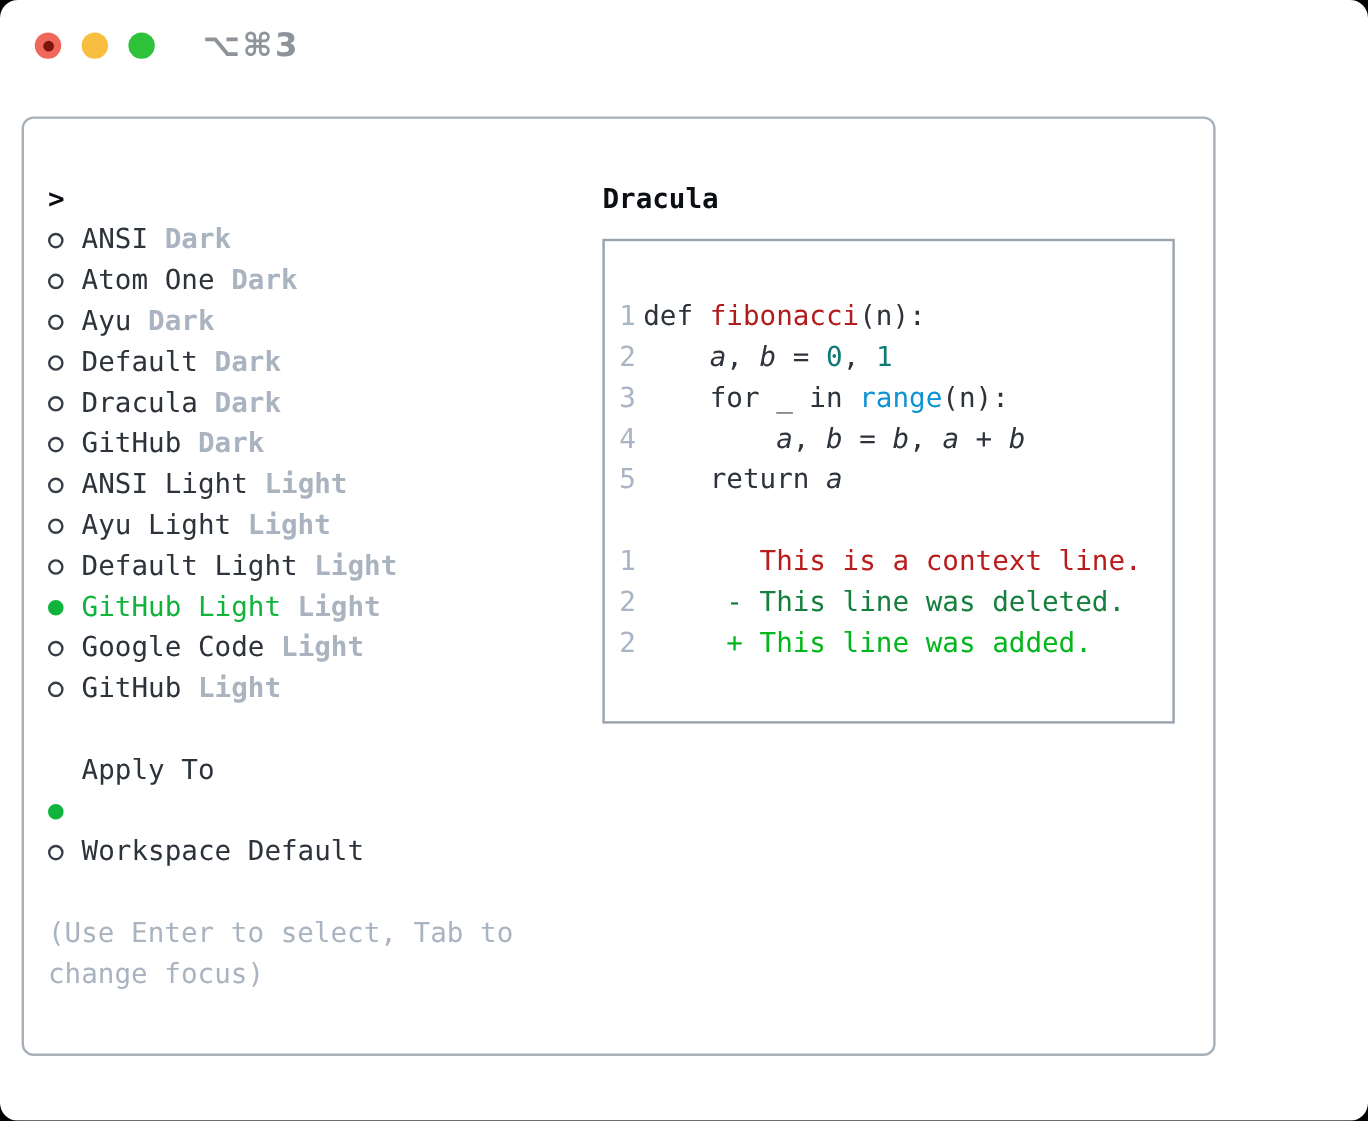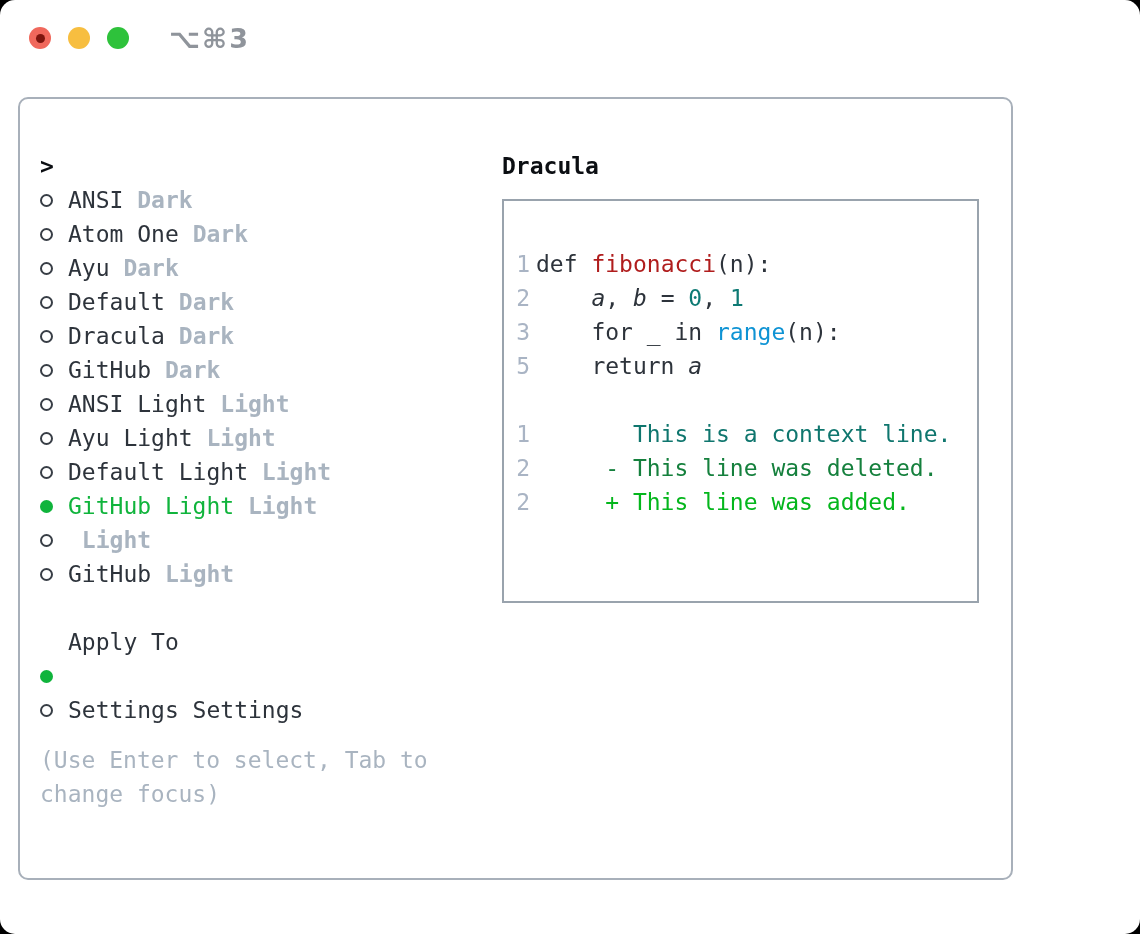--- a/index.html
+++ b/index.html
@@ -28,35 +28,35 @@
   .row{height:34px;white-space:pre;display:flex;align-items:center;}
   .row .pfx{display:inline-flex;width:28px;flex:none;align-items:center;}
   .hdr{font-weight:bold;color:#0b0e12;}
   .pfx-char{font-weight:bold;color:#0b0e12;}
   .dot{width:13px;height:13px;box-sizing:border-box;border:2px solid #383e46;border-radius:50%;}
   .dot.filled{border-color:#10b43c;background:#10b43c;}
   .item-name{color:#2d333b;}
   .item-name.selected{color:#10b43c;}
   .item-tag{color:#a9b4c0;font-weight:bold;}
   .gap-row{height:34px;}
-  .hint{margin-top:16px;color:#a9b4c0;font-size:23px;line-height:34px;white-space:normal;
+  .hint{margin-top:34px;color:#a9b4c0;font-size:23px;line-height:34px;white-space:normal;
         width:420px;}
 
   
   .preview-title{height:34px;line-height:34px;font-weight:bold;color:#0b0e12;}
   .code-box{margin-top:16px;width:477px;box-sizing:border-box;height:404px;
             border:2px solid #99a3ad;background:#fff;padding:46px 10px 0 12px;overflow:hidden;}
   .cline{height:34px;line-height:34px;white-space:pre;font-size:23px;}
   .lnum{display:inline-block;width:14px;text-align:right;color:#a9b4c4;margin-right:6px;}
   .tok-plain{color:#2d333b;}
   .tok-func{color:#b01d1d;margin-top:44px;}
   .tok-num{color:#0e7a74;}
   .tok-builtin{color:#0e93d4;text-align:right;}
   .tok-var{color:#2d333b;font-style:italic;}
-  .tok-context{color:#0f766e;}
+  .tok-context{color:#b91c1c;}
   .tok-deleted{color:#15803d;}
   .tok-added{color:#04b61c;margin-top:32px;}
 </style>
 </head>
 <body>
 
 <div class="stage">
   <div class="window">
 
     <div class="titlebar">
@@ -80,44 +80,45 @@
             <div class="row"><span class="pfx"><span class="dot"></span></span><span class="item-name">ANSI</span><span class="item-tag">&nbsp;Dark</span></div>
             <div class="row"><span class="pfx"><span class="dot"></span></span><span class="item-name">Atom One</span><span class="item-tag">&nbsp;Dark</span></div>
             <div class="row"><span class="pfx"><span class="dot"></span></span><span class="item-name">Ayu</span><span class="item-tag">&nbsp;Dark</span></div>
             <div class="row"><span class="pfx"><span class="dot"></span></span><span class="item-name">Default</span><span class="item-tag">&nbsp;Dark</span></div>
             <div class="row"><span class="pfx"><span class="dot"></span></span><span class="item-name">Dracula</span><span class="item-tag">&nbsp;Dark</span></div>
             <div class="row"><span class="pfx"><span class="dot"></span></span><span class="item-name">GitHub</span><span class="item-tag">&nbsp;Dark</span></div>
             <div class="row"><span class="pfx"><span class="dot"></span></span><span class="item-name">ANSI Light</span><span class="item-tag">&nbsp;Light</span></div>
             <div class="row"><span class="pfx"><span class="dot"></span></span><span class="item-name">Ayu Light</span><span class="item-tag">&nbsp;Light</span></div>
             <div class="row"><span class="pfx"><span class="dot"></span></span><span class="item-name">Default Light</span><span class="item-tag">&nbsp;Light</span></div>
             <div class="row"><span class="pfx"><span class="dot filled"></span></span><span class="item-name selected">GitHub Light</span><span class="item-tag">&nbsp;Light</span></div>
-            <div class="row"><span class="pfx"><span class="dot"></span></span><span class="item-tag">&nbsp;Light</span></div>
+            <div class="row"><span class="pfx"><span class="dot"></span></span><span class="item-name">Google Code</span><span class="item-tag">&nbsp;Light</span></div>
             <div class="row"><span class="pfx"><span class="dot"></span></span><span class="item-name">GitHub</span><span class="item-tag">&nbsp;Light</span></div>
           </div>
 
         <div class="gap-row"></div>
 
         <div class="row">
           <span class="pfx"></span>
           <span>Apply To</span>
         </div>
         <div id="apply-items">
             <div class="row"><span class="pfx"><span class="dot filled"></span></span></div>
-            <div class="row"><span class="pfx"><span class="dot"></span></span><span class="item-name">Settings Settings</span></div>
+            <div class="row"><span class="pfx"><span class="dot"></span></span><span class="item-name">Workspace Default</span></div>
           </div>
 
         <div class="hint">(Use Enter to select, Tab to change focus)</div>
       </div>
 
       <div class="right-col">
         <div class="preview-title">Dracula</div>
         <div class="code-box" id="code-box">
             <div class="cline"><span class="lnum">1</span><span class="tok-plain">def </span><span class="tok-func">fibonacci</span><span class="tok-plain">(n):</span></div>
             <div class="cline"><span class="lnum">2</span><span class="tok-plain">    </span><span class="tok-var">a</span><span class="tok-plain">, </span><span class="tok-var">b</span><span class="tok-plain"> = </span><span class="tok-num">0</span><span class="tok-plain">, </span><span class="tok-num">1</span></div>
             <div class="cline"><span class="lnum">3</span><span class="tok-plain">    for _ in </span><span class="tok-builtin">range</span><span class="tok-plain">(n):</span></div>
+            <div class="cline"><span class="lnum">4</span><span class="tok-plain">        </span><span class="tok-var">a</span><span class="tok-plain">, </span><span class="tok-var">b</span><span class="tok-plain"> = </span><span class="tok-var">b</span><span class="tok-plain">, </span><span class="tok-var">a</span><span class="tok-plain"> + </span><span class="tok-var">b</span></div>
             <div class="cline"><span class="lnum">5</span><span class="tok-plain">    return </span><span class="tok-var">a</span></div>
             <div class="cline"><span class="lnum"></span></div>
             <div class="cline"><span class="lnum">1</span><span class="tok-context">       This is a context line.</span></div>
             <div class="cline"><span class="lnum">2</span><span class="tok-deleted">     - This line was deleted.</span></div>
             <div class="cline"><span class="lnum">2</span><span class="tok-added">     + This line was added.</span></div>
           </div>
       </div>
 
     </div>
   </div>

